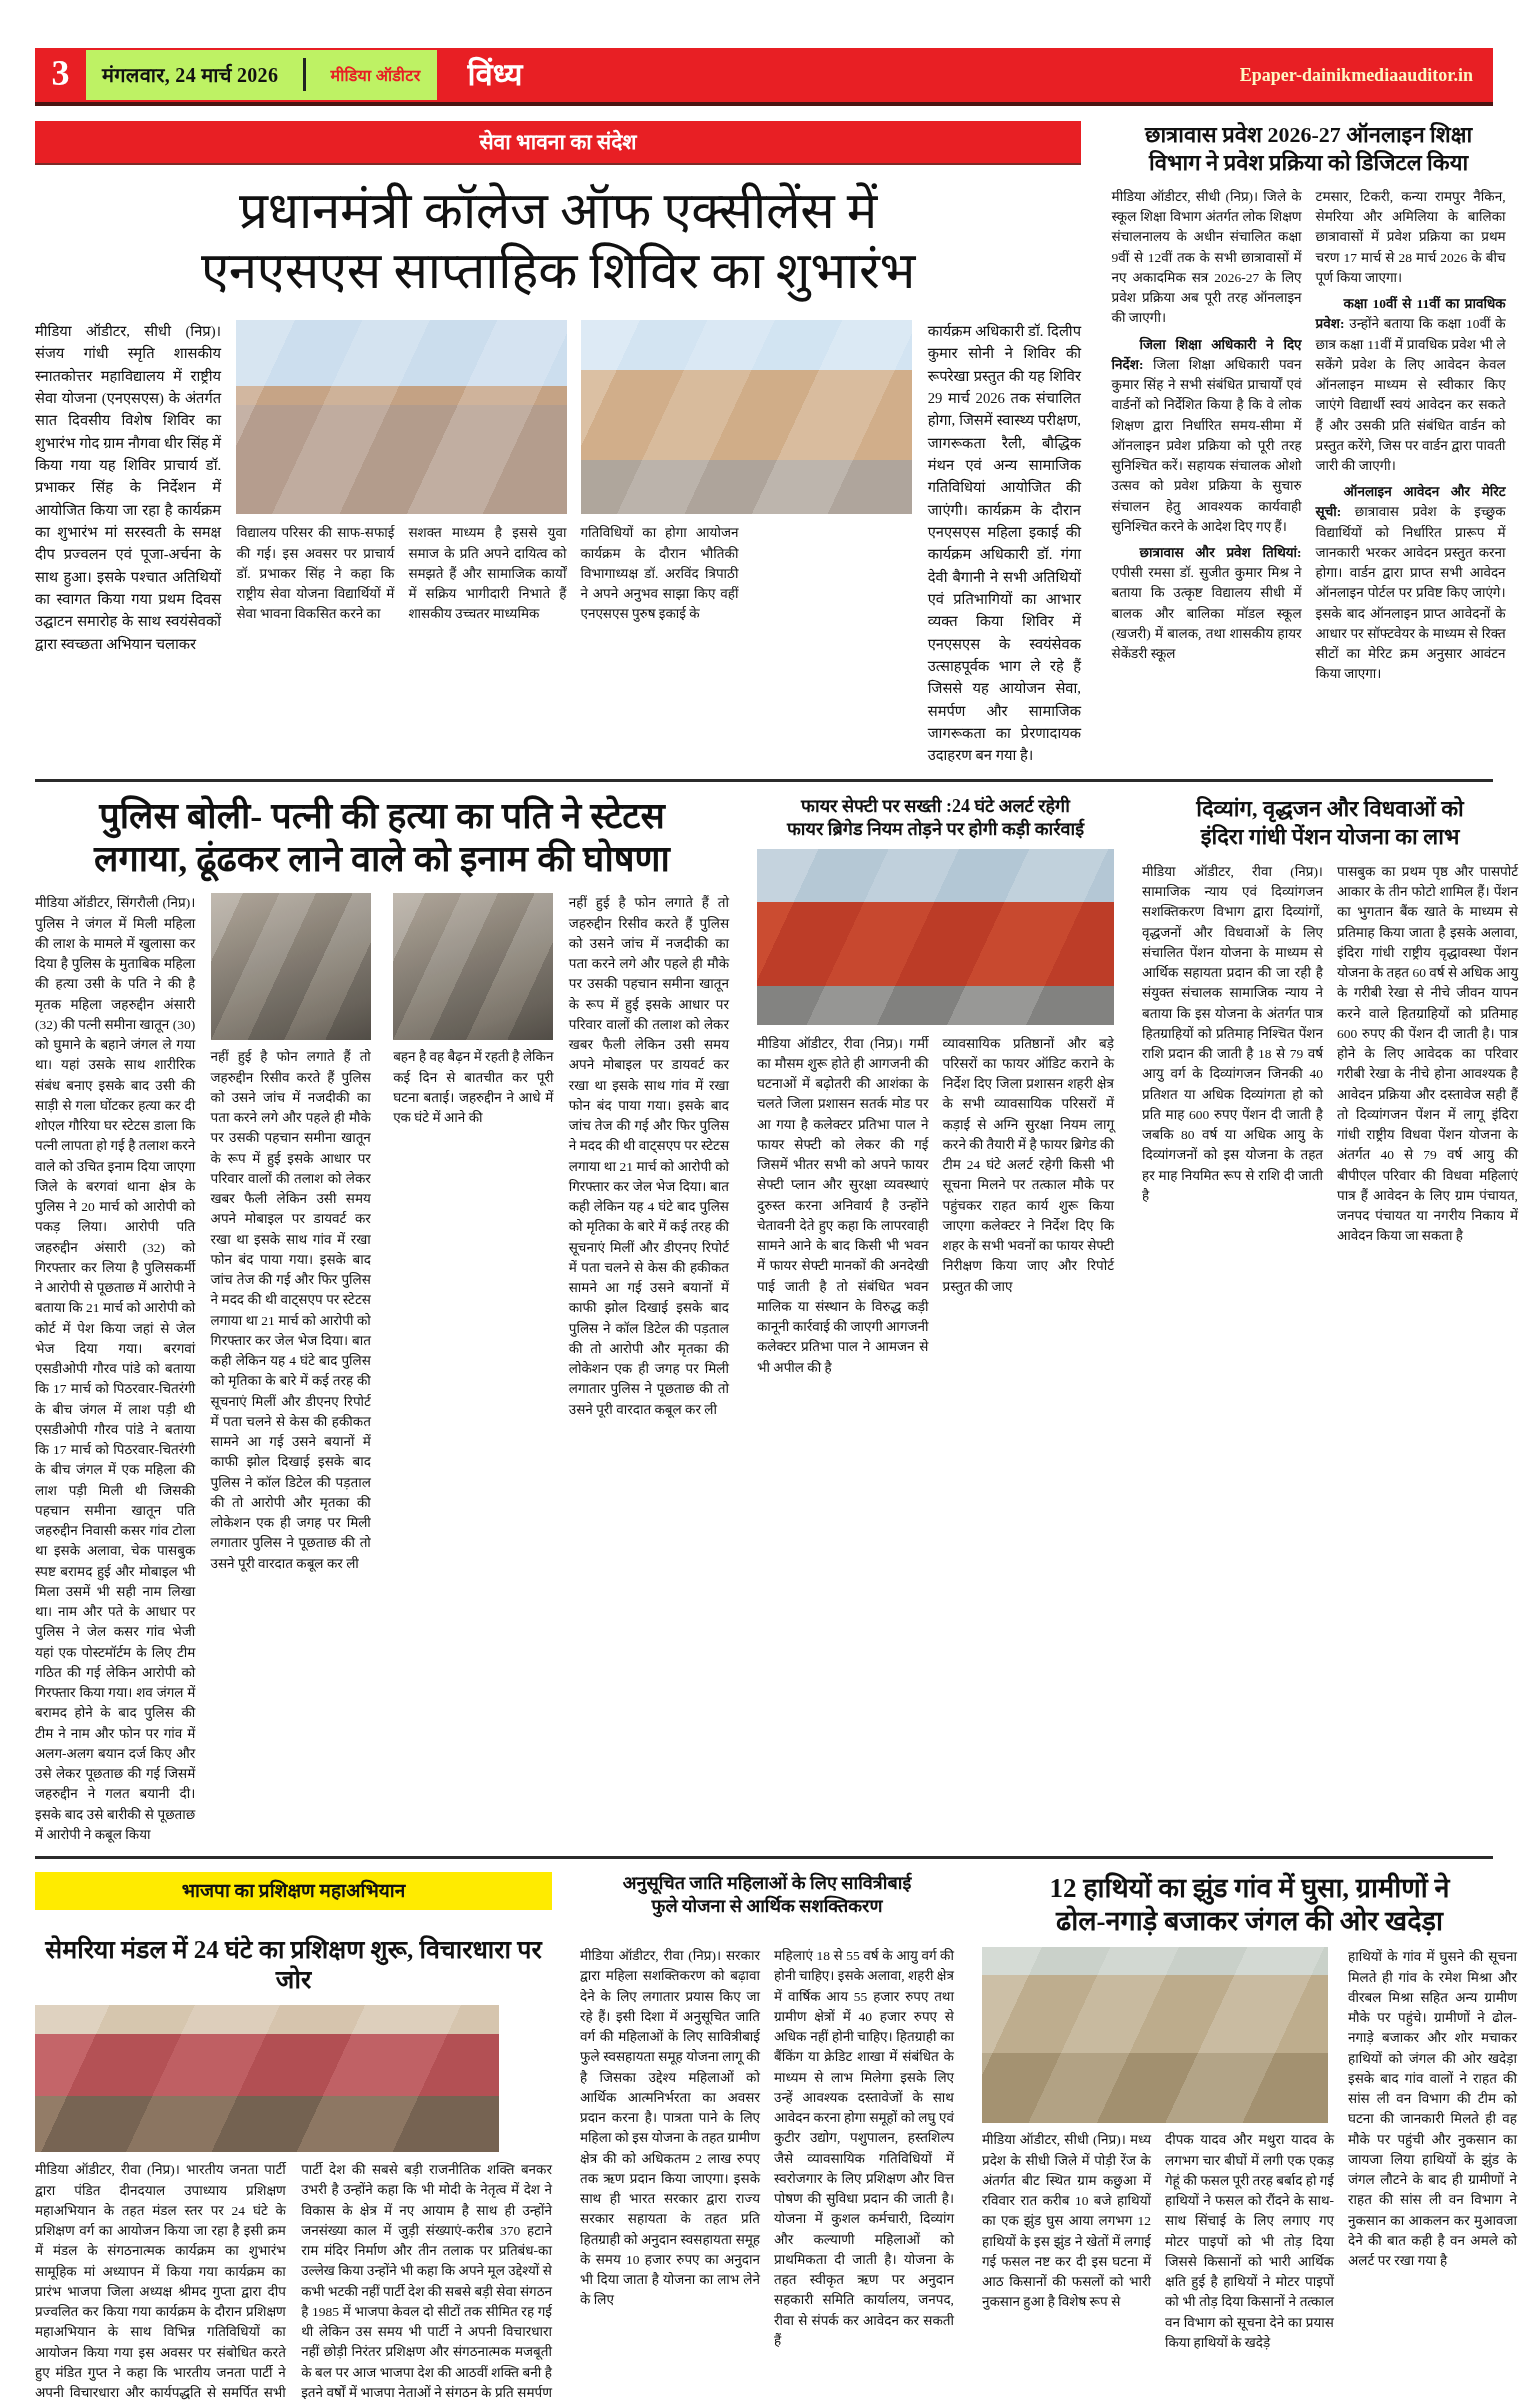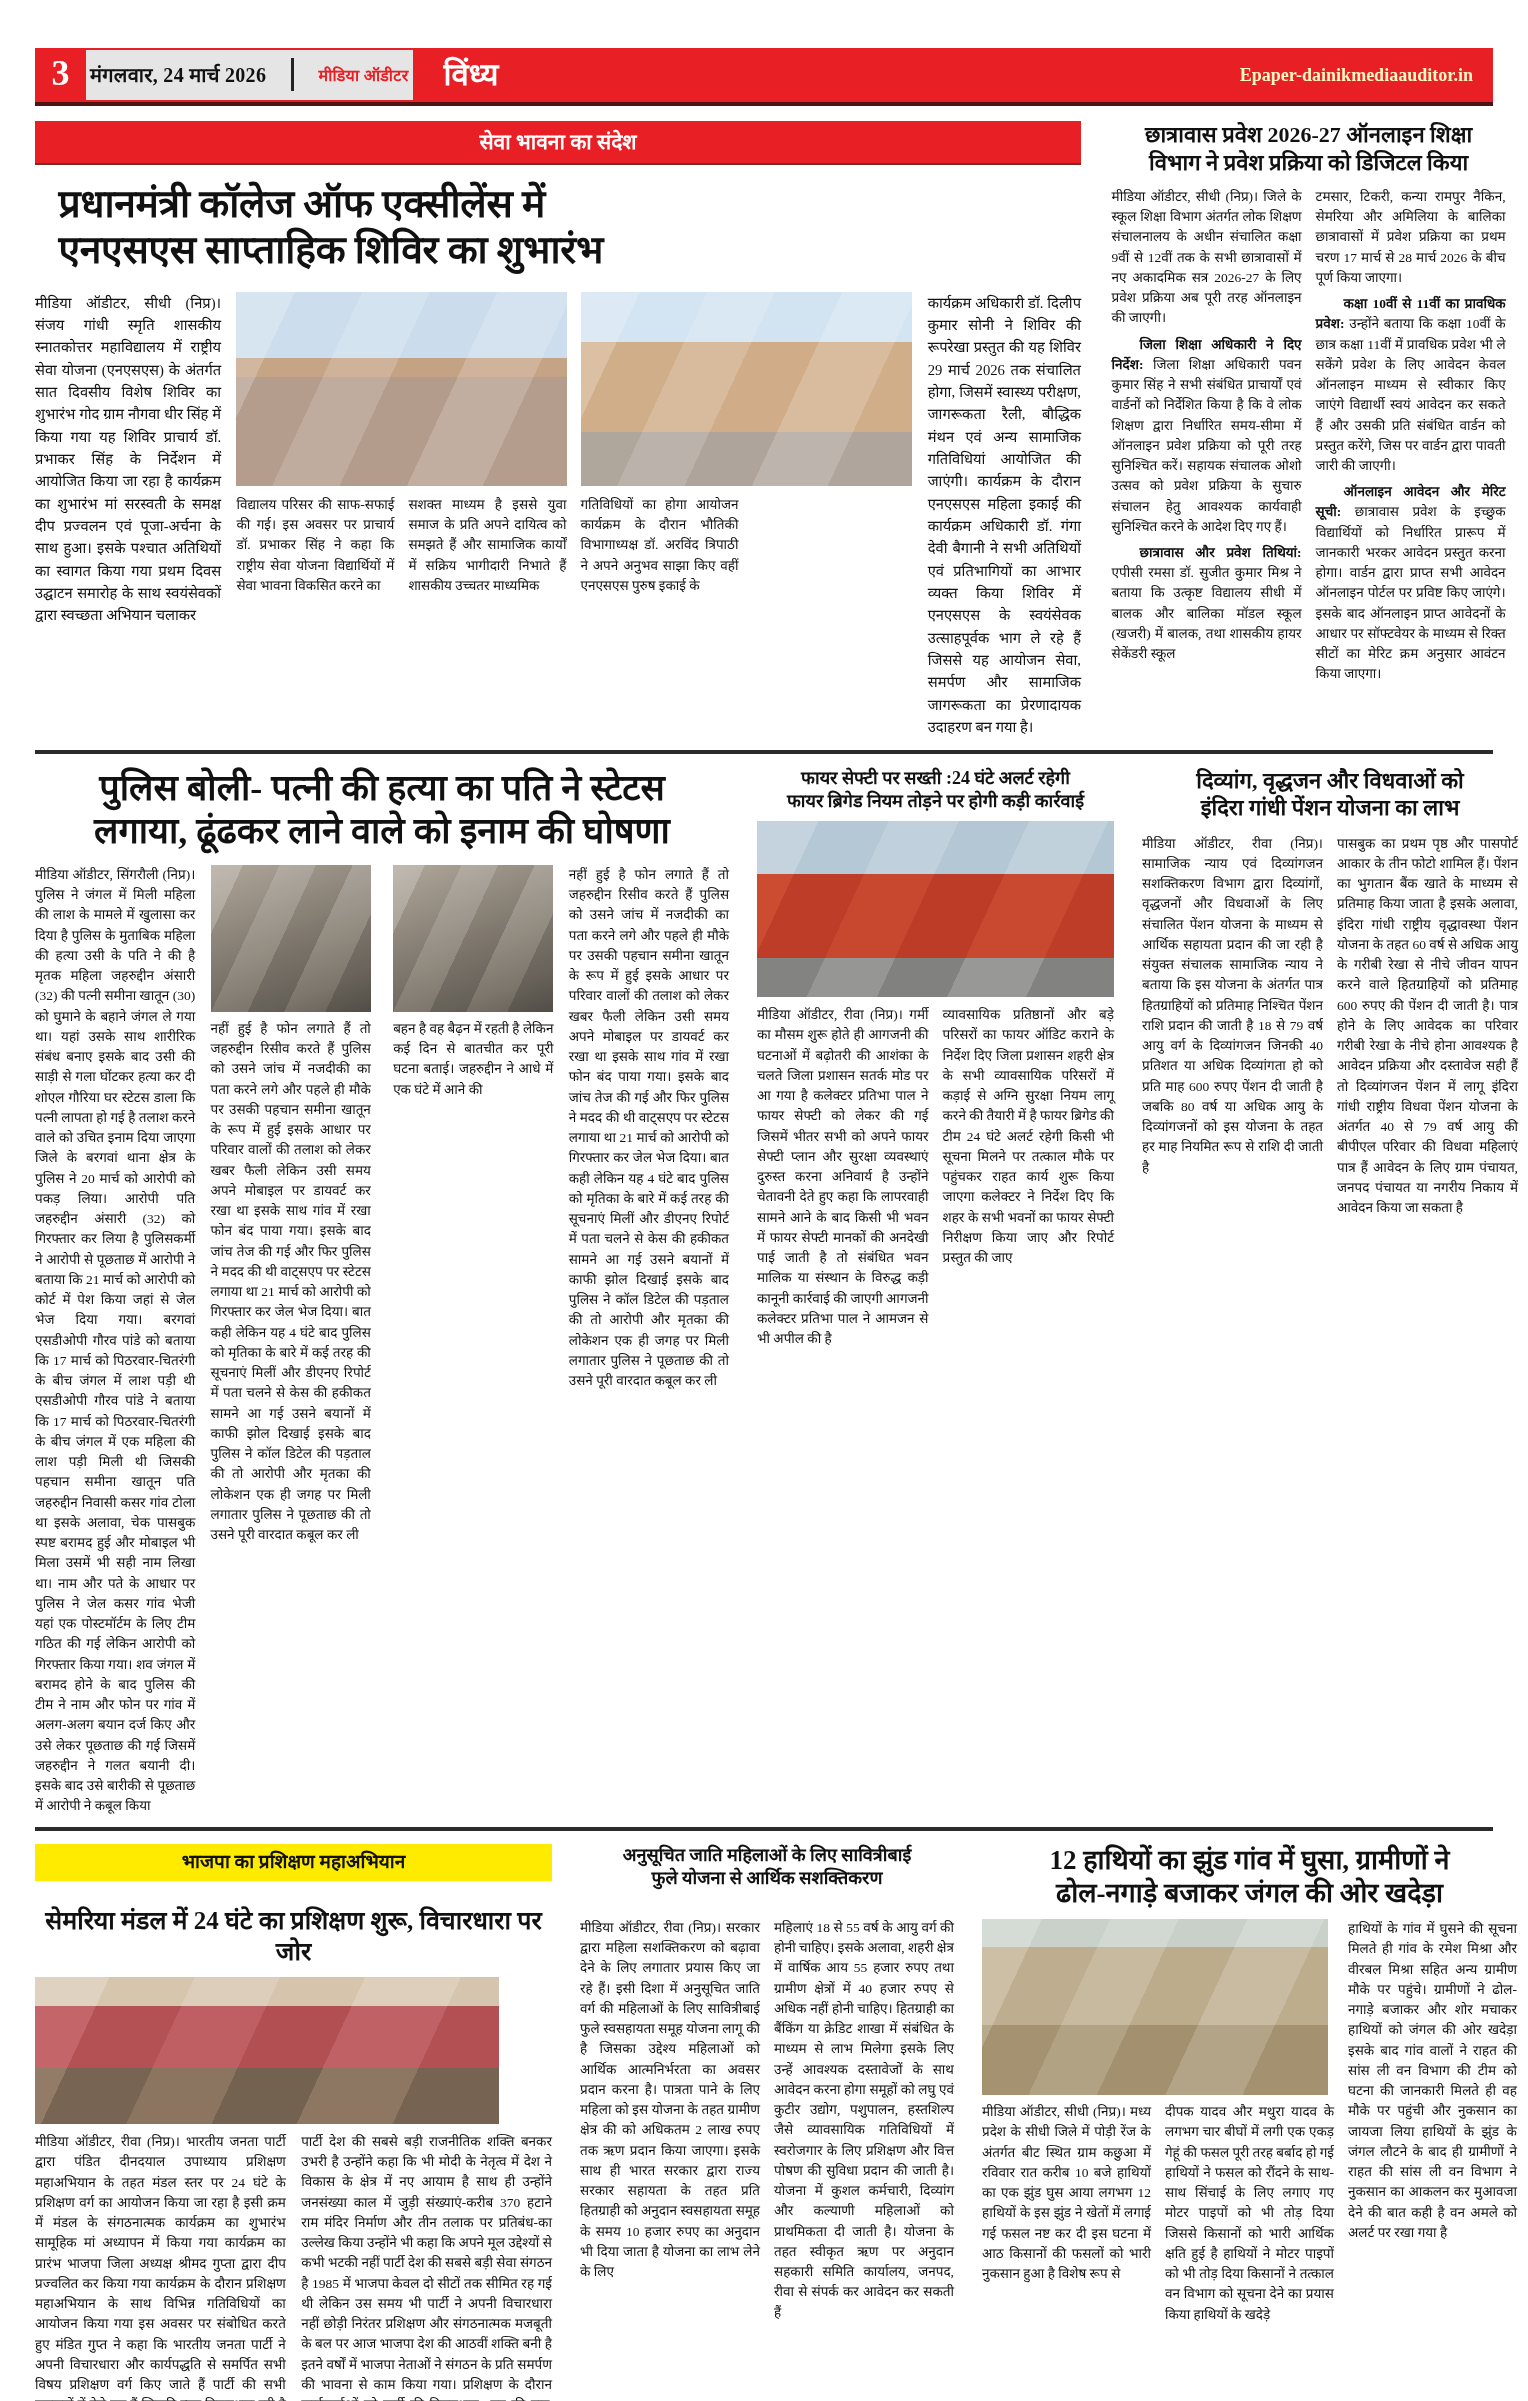--- a/index.html
+++ b/index.html
@@ -30,23 +30,23 @@
   .page-num {
     width: 51px;
     display: flex; align-items: center; justify-content: center;
     color: #fff;
     font-size: 36px;
     font-weight: bold;
     font-family: "Liberation Serif", serif;
     padding-bottom: 3.5px;
   }
   .date-box {
-    background: #e5e5e5;
+    background: #bef264;
     display: flex; align-items: center;
-    padding: 0 4px;
+    padding: 0 16px;
     gap: 25px;
     margin: 1.8px 0 2.4px 0;
   }
   .date-text { font-size: 20px; font-weight: bold; color: #111; letter-spacing: 0.3px; }
   .vbar { width: 2.4px; height: 33px; background: #222; }
   .brand-red { font-size: 16px; font-weight: bold; color: #e81f24; letter-spacing: 0.3px; }
   .vindhya {
     color: #fff; font-size: 31px; font-weight: bold;
     display:flex; align-items:center; padding: 0 31px 4.7px 31px;
   }
@@ -63,21 +63,21 @@
   .kicker-red {
     background: #e81f24; color: #fff; text-align: center;
     font-size: 21px; font-weight: bold; padding: 5.9px 0 8.2px 0;
     border-bottom: 2.4px solid #7c2b28;
   }
   .kicker-yellow {
     background: #ffeb00; color: #111; text-align: center;
     font-size: 19px; font-weight: bold; padding: 4.7px 0 7px 0;
   }
 
-  .hl-xxl { font-size: 39px; font-weight: bold; line-height: 1.18; letter-spacing: -0.3px; }
+  .hl-xxl { font-size: 51px; font-weight: normal; line-height: 1.18; text-align: center; letter-spacing: -0.3px; }
   .hl-xl  { font-size: 36px; font-weight: bold; line-height: 1.2;  text-align: center; }
   .hl-lg  { font-size: 27px; font-weight: bold; line-height: 1.22; text-align: center; }
   .hl-md  { font-size: 22px; font-weight: bold; line-height: 1.25; text-align: center; }
   .hl-sm  { font-size: 18px; font-weight: bold; line-height: 1.28; text-align: center; }
 
   .body-txt {
     font-size: 14.7px; line-height: 1.52; text-align: justify;
     text-justify: inter-word; hyphens: auto;
   }
   .body-txt.sm { font-size: 13.5px; line-height: 1.5; }

